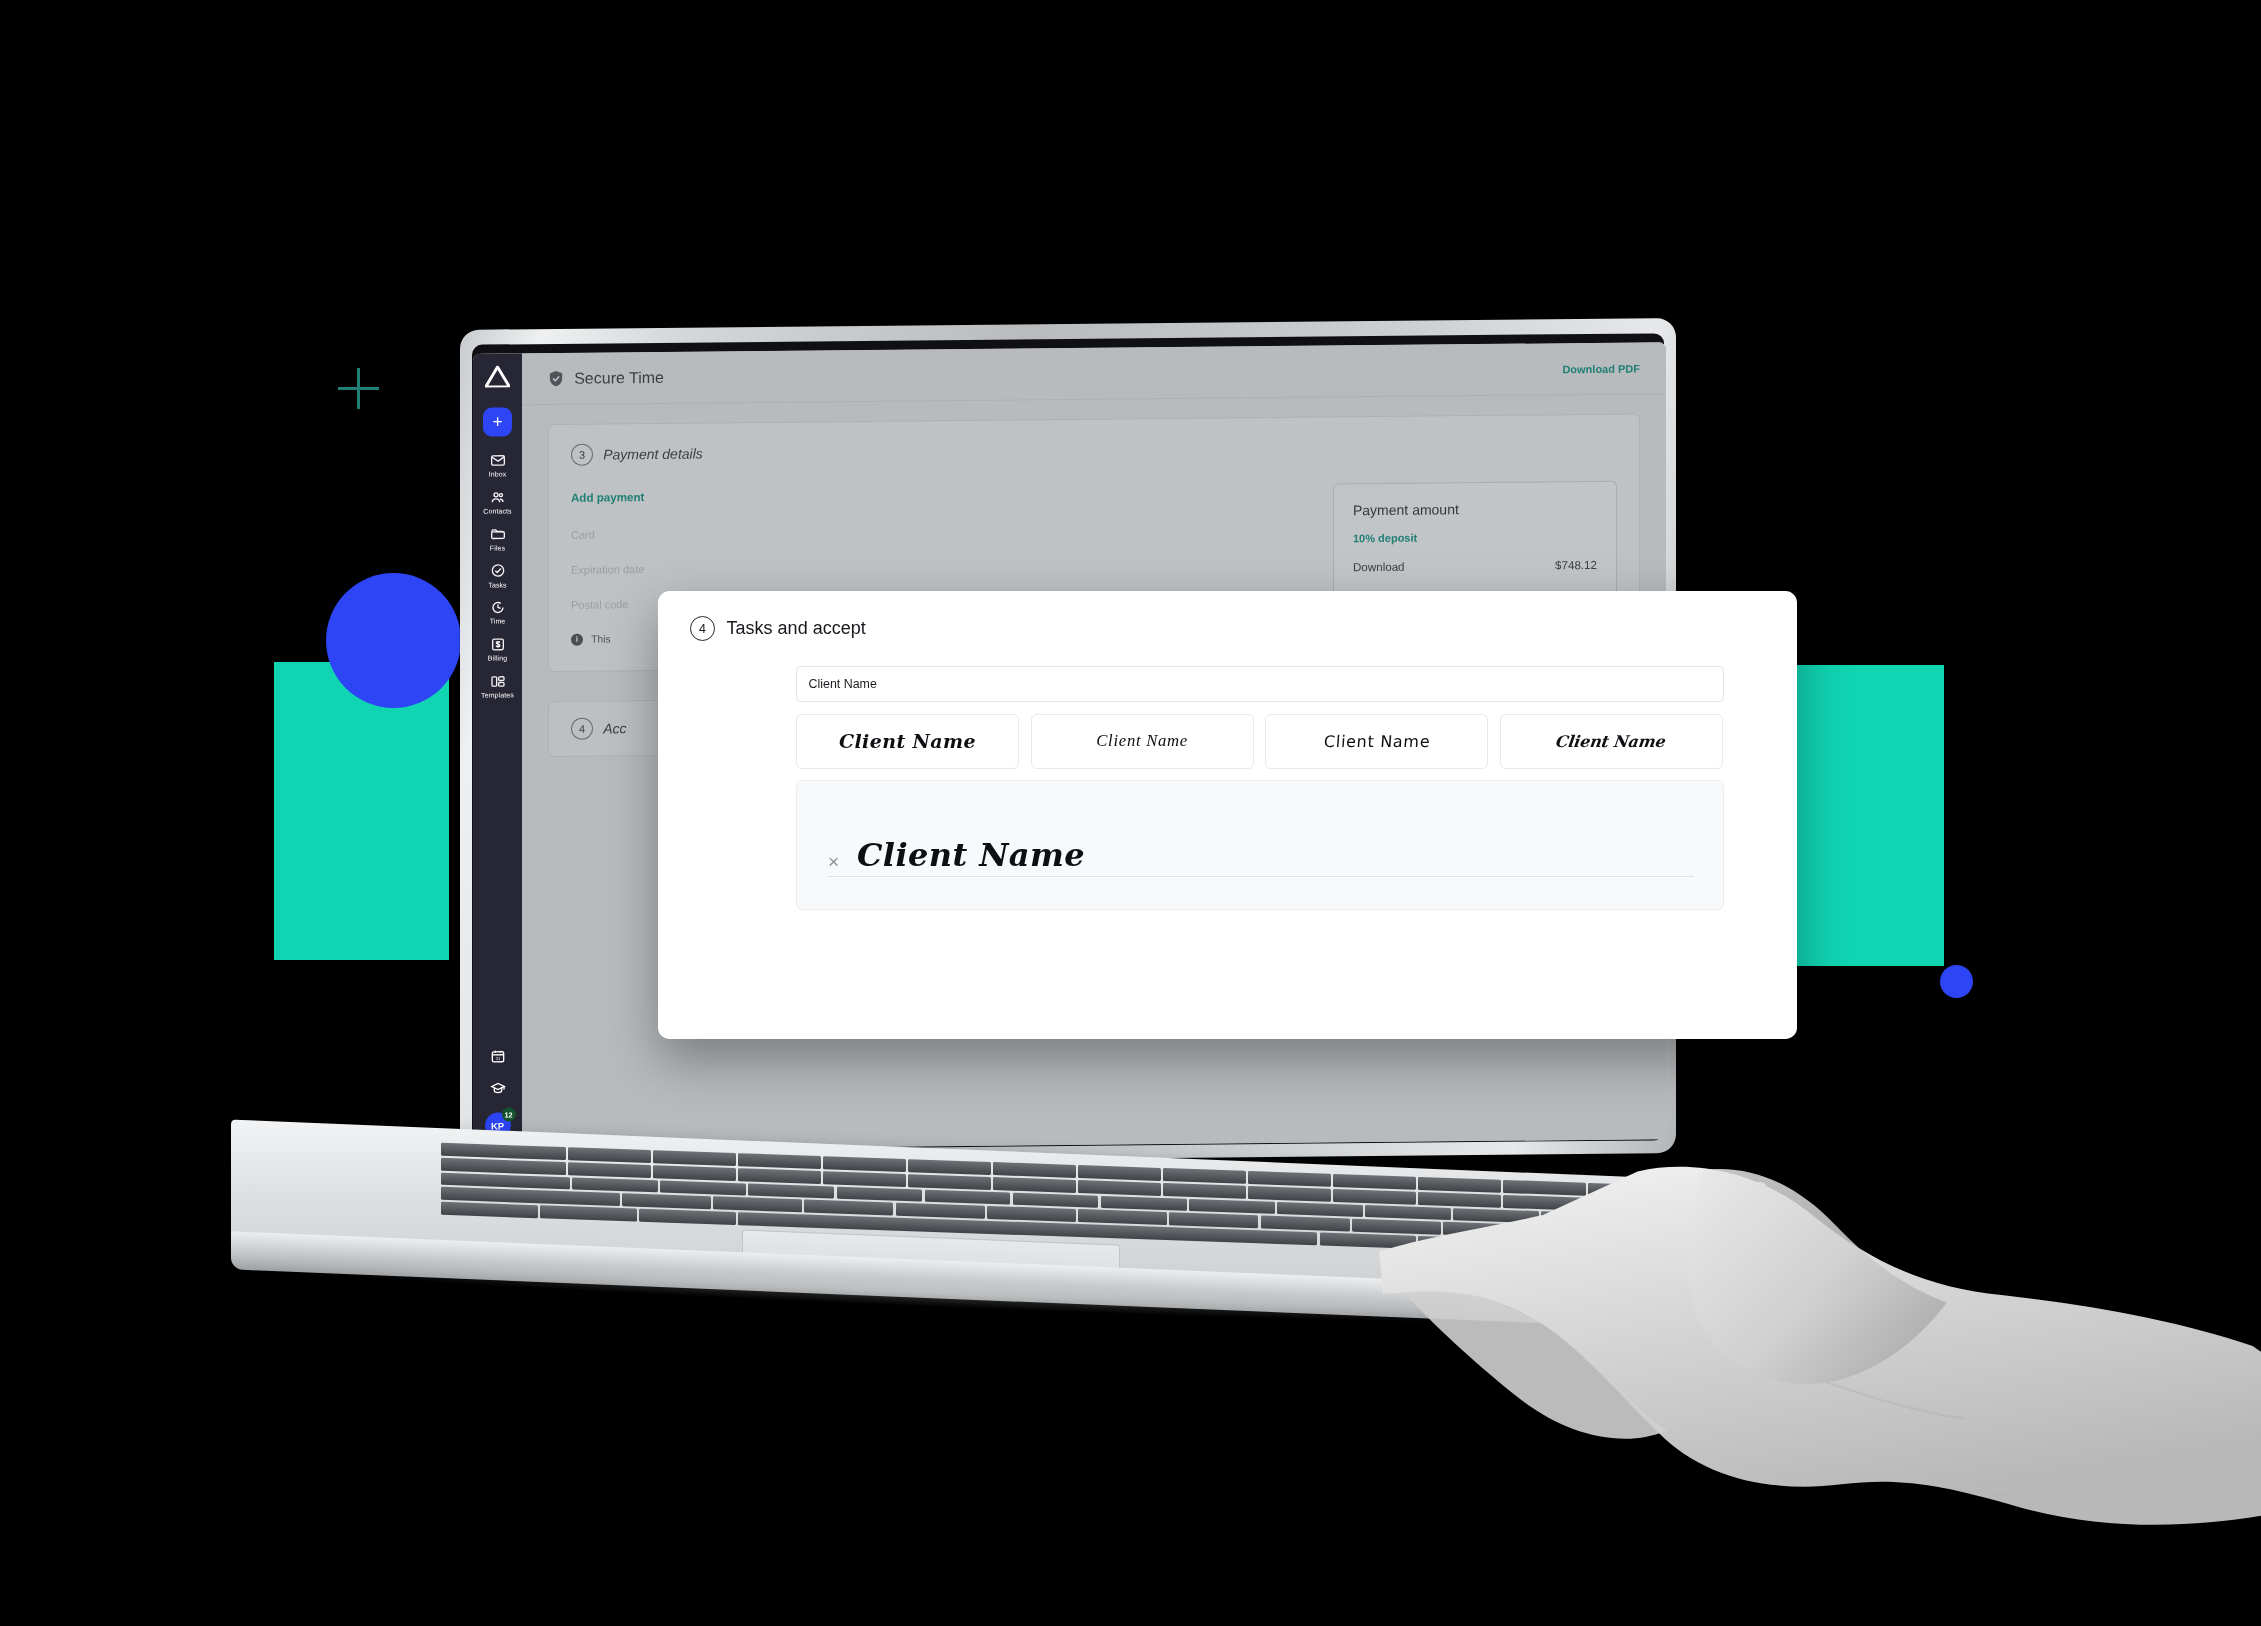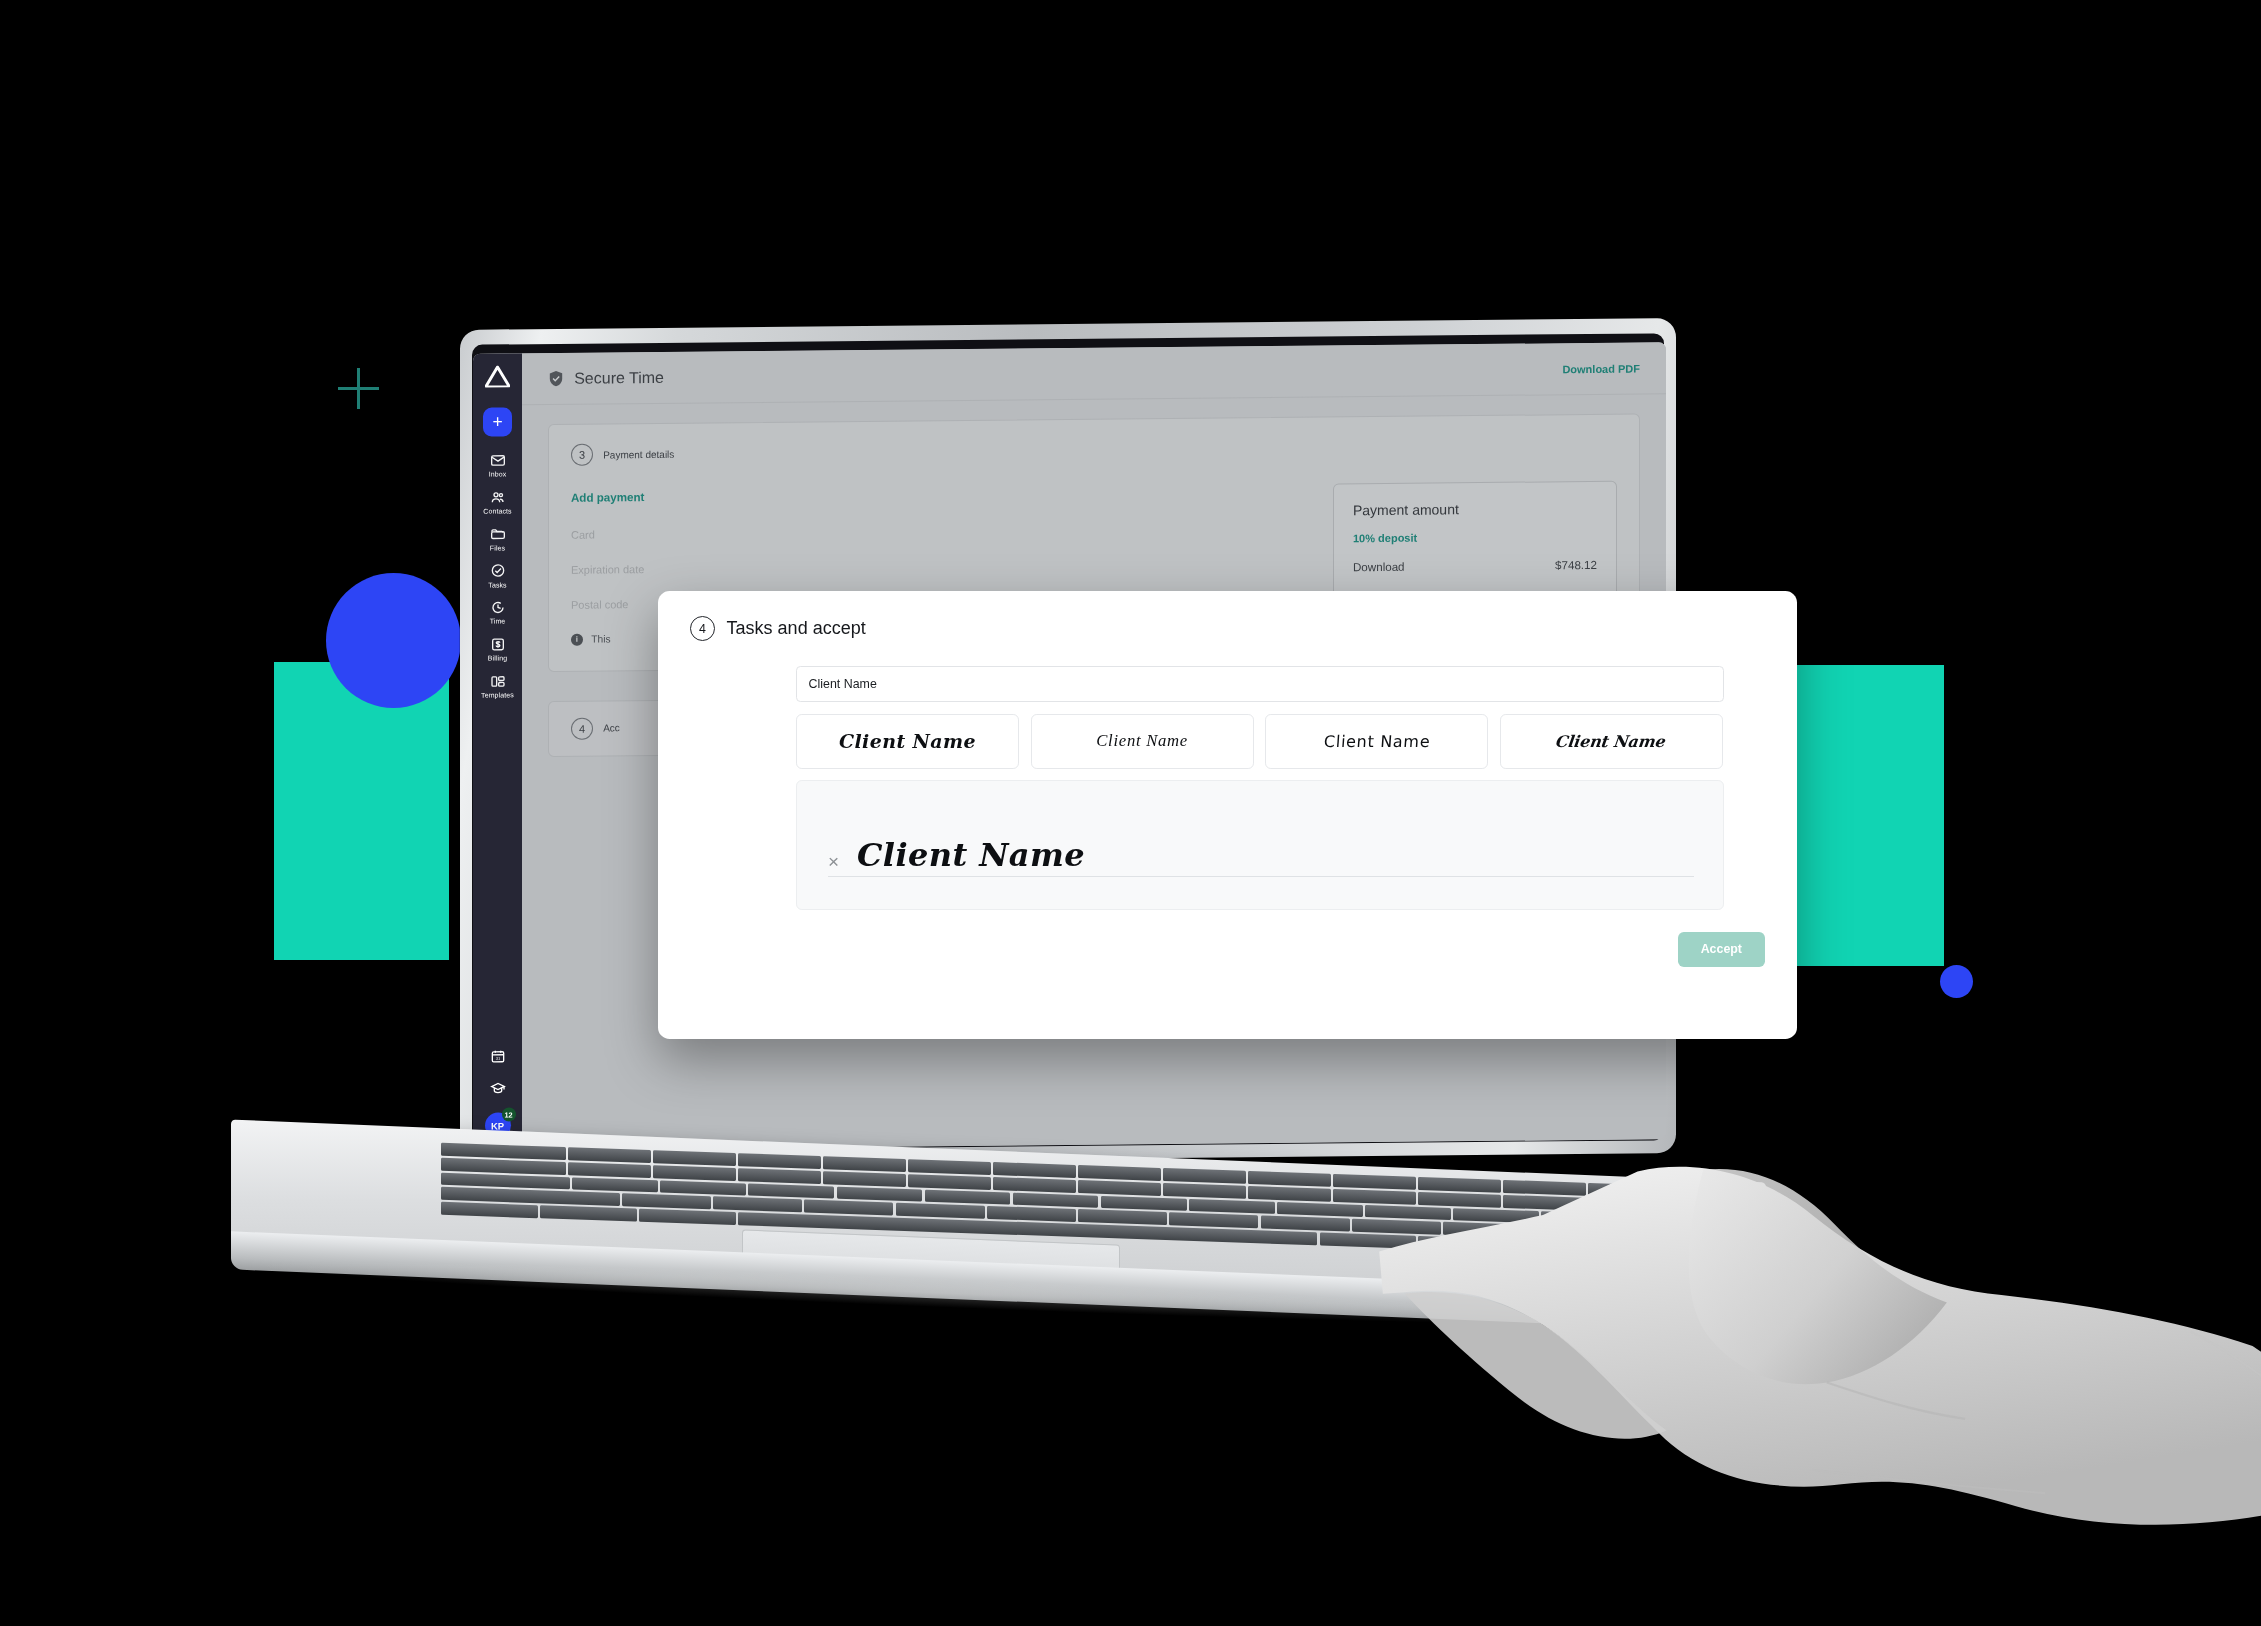--- a/index.html
+++ b/index.html
@@ -156,21 +156,21 @@
     background: rgba(255,255,255,.10);
     border: 0.7px solid #aeb1b4;
     border-radius: 5.8px;
     padding: 19px 22px 25px 22px;
   }
   .sec-head { display:flex; align-items:center; gap:10.2px; margin-bottom: 25px; }
   .step-circle {
     width:22px;height:22px;border-radius:50%;border:1.1px solid #6a6e73;
     display:flex;align-items:center;justify-content:center;font-size:11px;color:#3b3f44;
   }
-  .sec-title { font-size: 10px; color:#3b3f44; }
+  .sec-title { font-size: 14px; color:#3b3f44;font-style:italic; }
   .pay-grid { display:flex; gap: 29px; }
   .pay-left { flex: 1 1 auto; }
   .add-payment { color:#1f7f75; font-weight:700; font-size:11.6px; margin-bottom:25px; }
   .field-label { color:#9b9ea1; font-size: 11px; margin-bottom: 23px; }
   .info-row { display:flex; align-items:center; gap:8.7px; color:#4b4f54; font-size:10.2px; }
   .info-ic { width:11.6px;height:11.6px;border-radius:50%;background:#4b4f54;color:#c9ccce;
     font-size:8px;font-weight:700;display:flex;align-items:center;justify-content:center; }
   .pay-right {
     width: 284px; border:0.7px solid #a9acaf; border-radius:5.8px; padding: 17.5px 19px;
     background: rgba(255,255,255,.06);
@@ -565,22 +565,17 @@
         </div>
       </div>
 
       <div class="sig-canvas">
         <span class="sig-x">×</span>
         <span class="sig-value">Client Name</span>
         <span class="sig-line"></span>
       </div>
 
 
-      <div class="modal-foot">
-        <div class="accept-btn">
-          <span>Accept</span>
-        </div>
-      </div>
     </div>
   </div>
 
 </div>
 
 
 </body></html>

